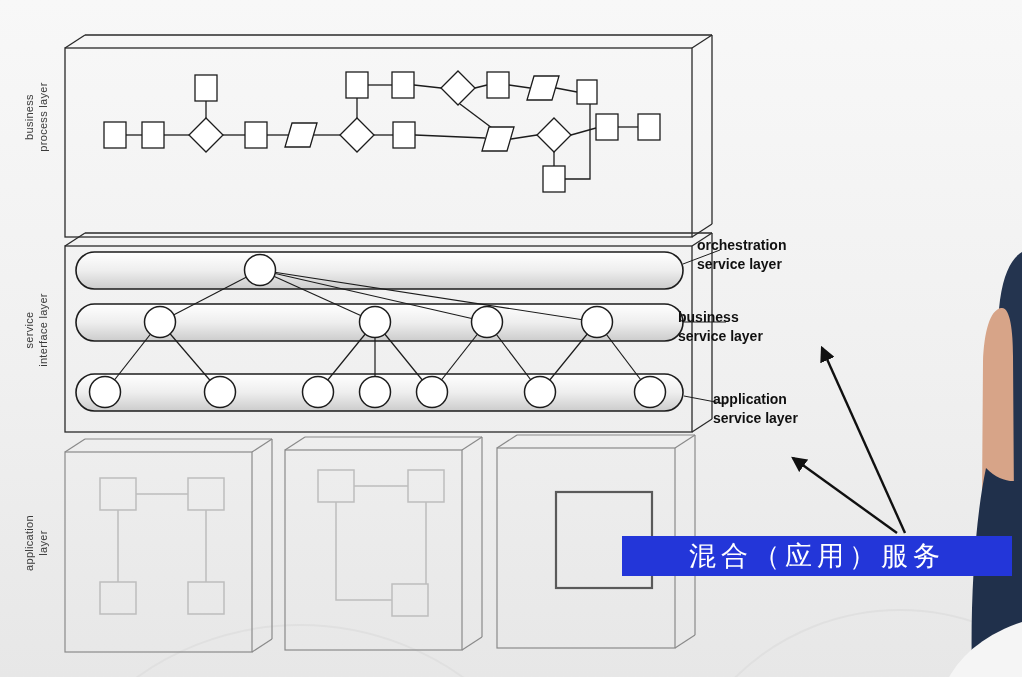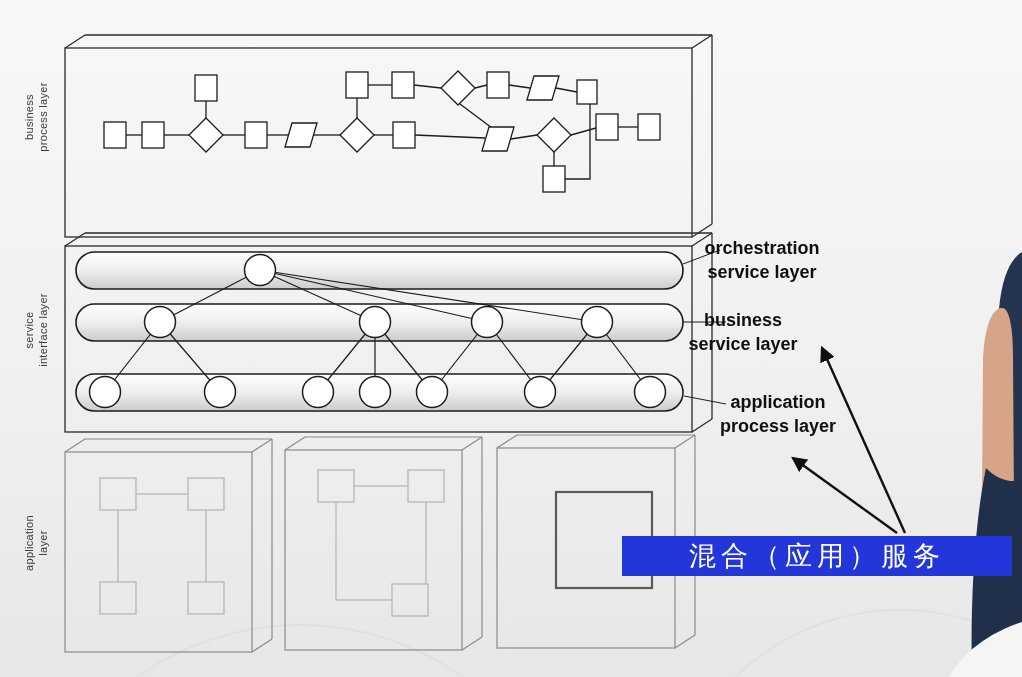--- a/index.html
+++ b/index.html
@@ -5,22 +5,22 @@
   * { margin:0; padding:0; box-sizing:border-box; }
   html,body { width:1022px; height:677px; }
   body { font-family:"Liberation Sans","DejaVu Sans",sans-serif; overflow:hidden; }
   .slide { position:relative; width:1022px; height:677px;
            background:linear-gradient(180deg,#f8f8f8 0%,#f0f0f0 55%,#e7e7e7 100%);
            overflow:hidden; }
   .art { position:absolute; left:0; top:0; width:1022px; height:677px; }
   .vlabel { position:absolute; transform:translate(-50%,-50%) rotate(-90deg);
             font-size:11px; color:#3a3a3a; text-align:center; line-height:1.3;
             white-space:pre-line; letter-spacing:.3px; width:140px; }
-  .rlabel { position:absolute; font-size:18px; font-weight:700; color:#101010;
-            text-align:center; line-height:1.35; white-space:pre-line; width:130px; }
+  .rlabel { position:absolute; font-size:14px; font-weight:700; color:#101010;
+            line-height:1.35; white-space:pre-line; width:130px; }
   .callout { position:absolute; left:622px; top:536px; width:390px; height:40px;
              display:flex; align-items:center; justify-content:center;
              color:#ffffff; font-size:27px; letter-spacing:5px;
              font-family:"DejaVu Serif","Liberation Serif",serif; }
 </style>
 </head>
 <body>
 
 <div class="slide">
 
@@ -202,19 +202,19 @@
   <div class="vlabel" style="left:36px; top:330px;">service
 interface layer</div>
   <div class="vlabel" style="left:36px; top:543px;">application
 layer</div>
 
   <div class="rlabel" style="left:697px; top:236px;">orchestration
 service layer</div>
   <div class="rlabel" style="left:678px; top:308px;">business
 service layer</div>
   <div class="rlabel" style="left:713px; top:390px;">application
-process layer</div>
+service layer</div>
 
   <div class="callout" style="background-color: rgb(35, 54, 217);">
     <span>混合（应用）服务</span>
   </div>
 
 </div>
 
 </body></html>

